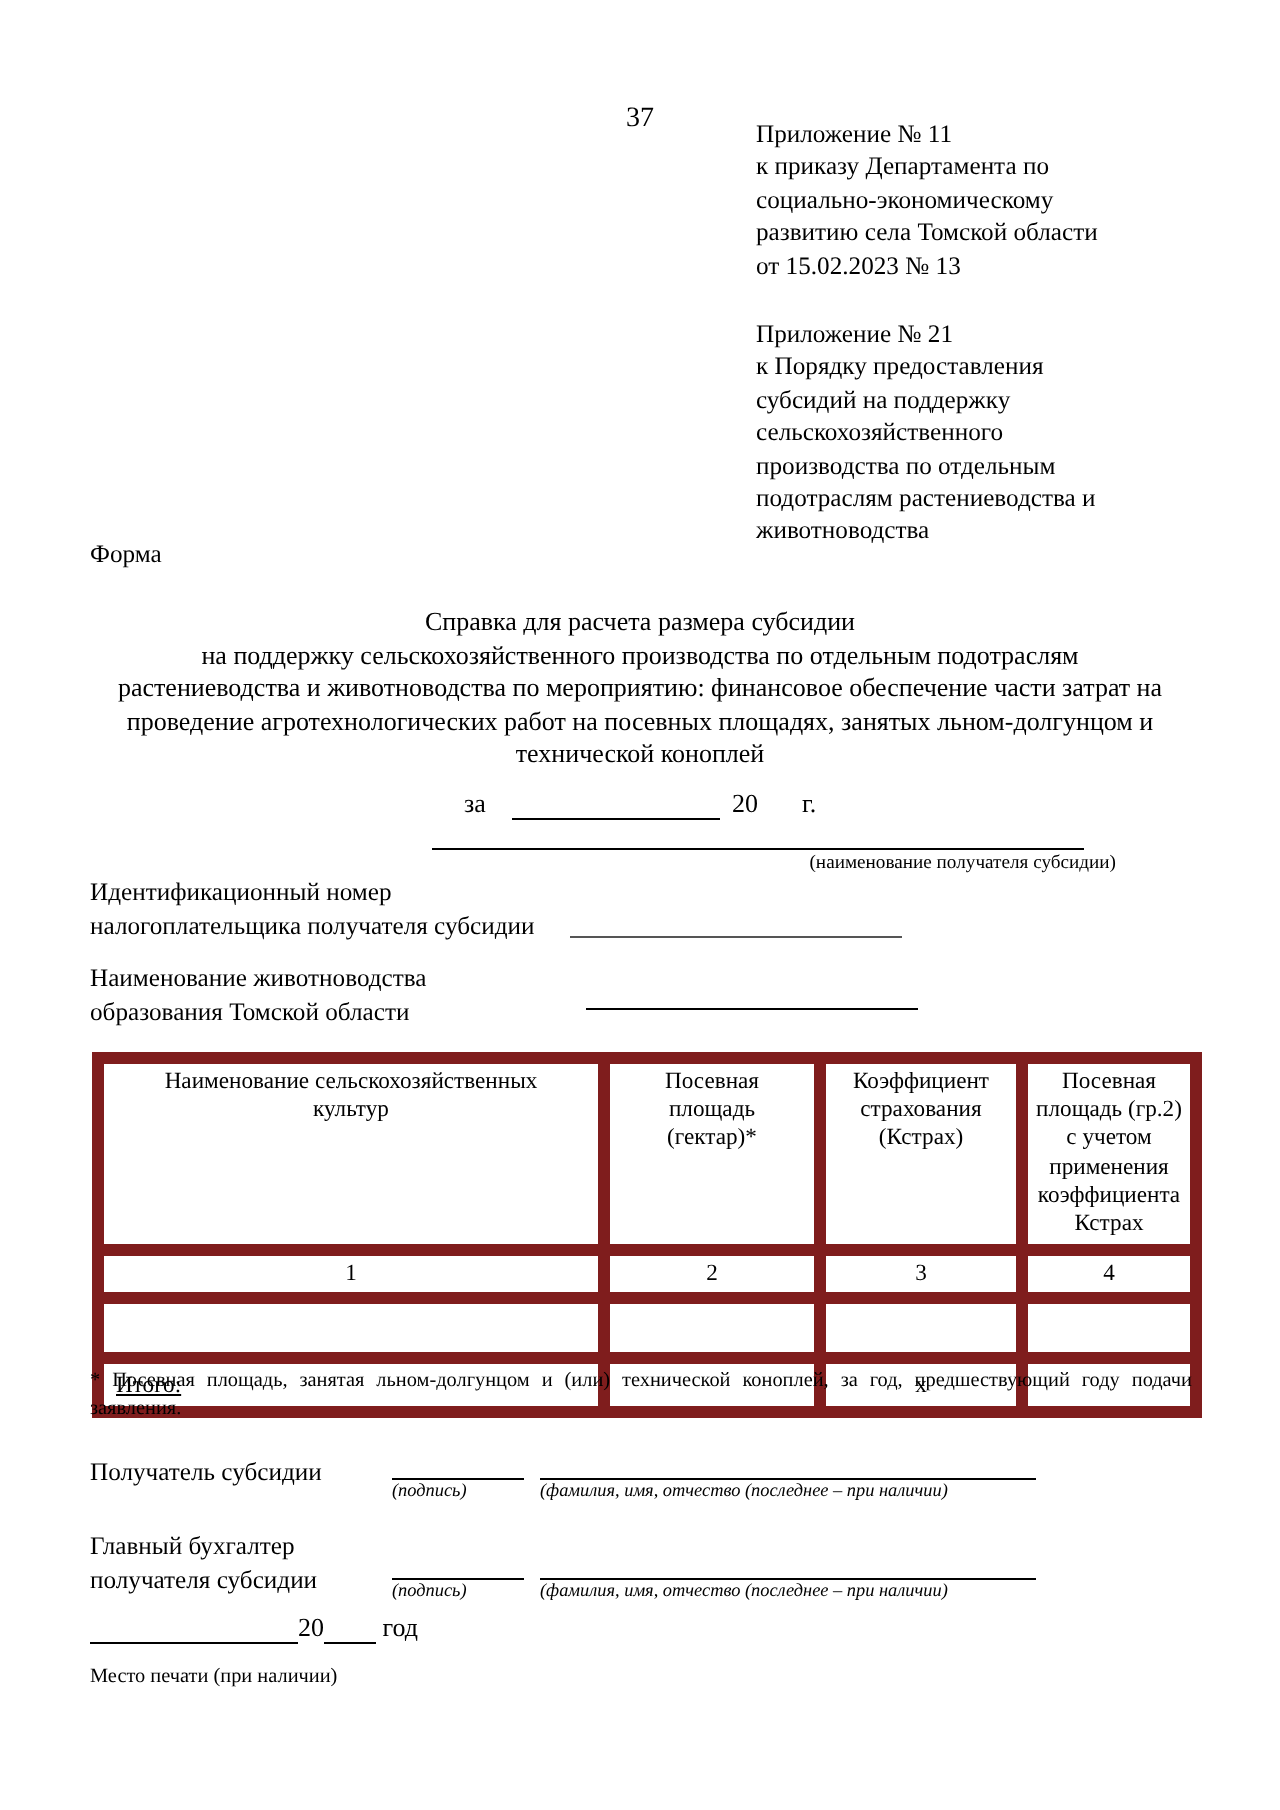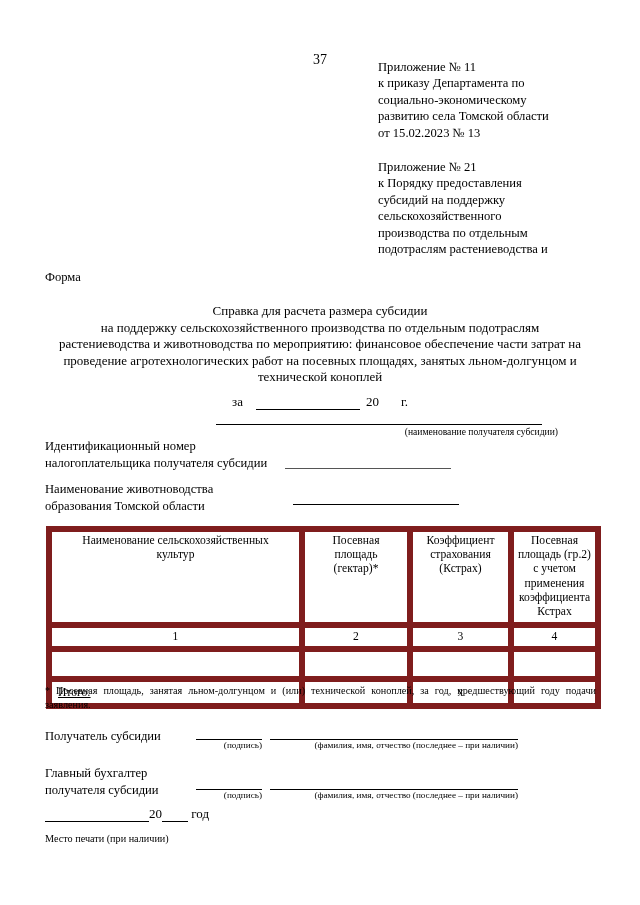--- a/index.html
+++ b/index.html
@@ -201,21 +201,22 @@
     width: 66px;
   }
   .sig-rule-fio {
     position: absolute;
     border-bottom: 1px solid #000;
     width: 248px;
   }
   .sig-cap {
     position: absolute;
     font-size: 9.2px;
-    text-align: right;
+    text-align: left;
+    font-style: italic;
   }
   .cap-sign { width: 66px; }
   .cap-fio { width: 248px; }
 
   .s1-rule-sign { left: 196px; top: 739px; }
   .s1-rule-fio  { left: 270px; top: 739px; }
   .s1-cap-sign  { left: 196px; top: 740px; }
   .s1-cap-fio   { left: 270px; top: 740px; }
 
   .s2-rule-sign { left: 196px; top: 789px; }
@@ -269,20 +270,21 @@
     <div> от 15.02.2023 № 13</div>
   </div>
 
   <div class="appendix-block appendix-2">
     <div>Приложение № 21</div>
     <div>к Порядку предоставления</div>
     <div>субсидий на поддержку</div>
     <div>сельскохозяйственного</div>
     <div>производства по отдельным</div>
     <div>подотраслям растениеводства и</div>
+    <div>животноводства</div>
   </div>
 
   <div class="forma-label">Форма</div>
 
   <div class="doc-title">
     <div>Справка для расчета размера субсидии</div>
     <div>на поддержку сельскохозяйственного производства по отдельным подотраслям</div>
     <div>растениеводства и животноводства по мероприятию: финансовое обеспечение части затрат на</div>
     <div>проведение агротехнологических работ на посевных площадях, занятых льном-долгунцом и</div>
     <div>технической коноплей</div>

